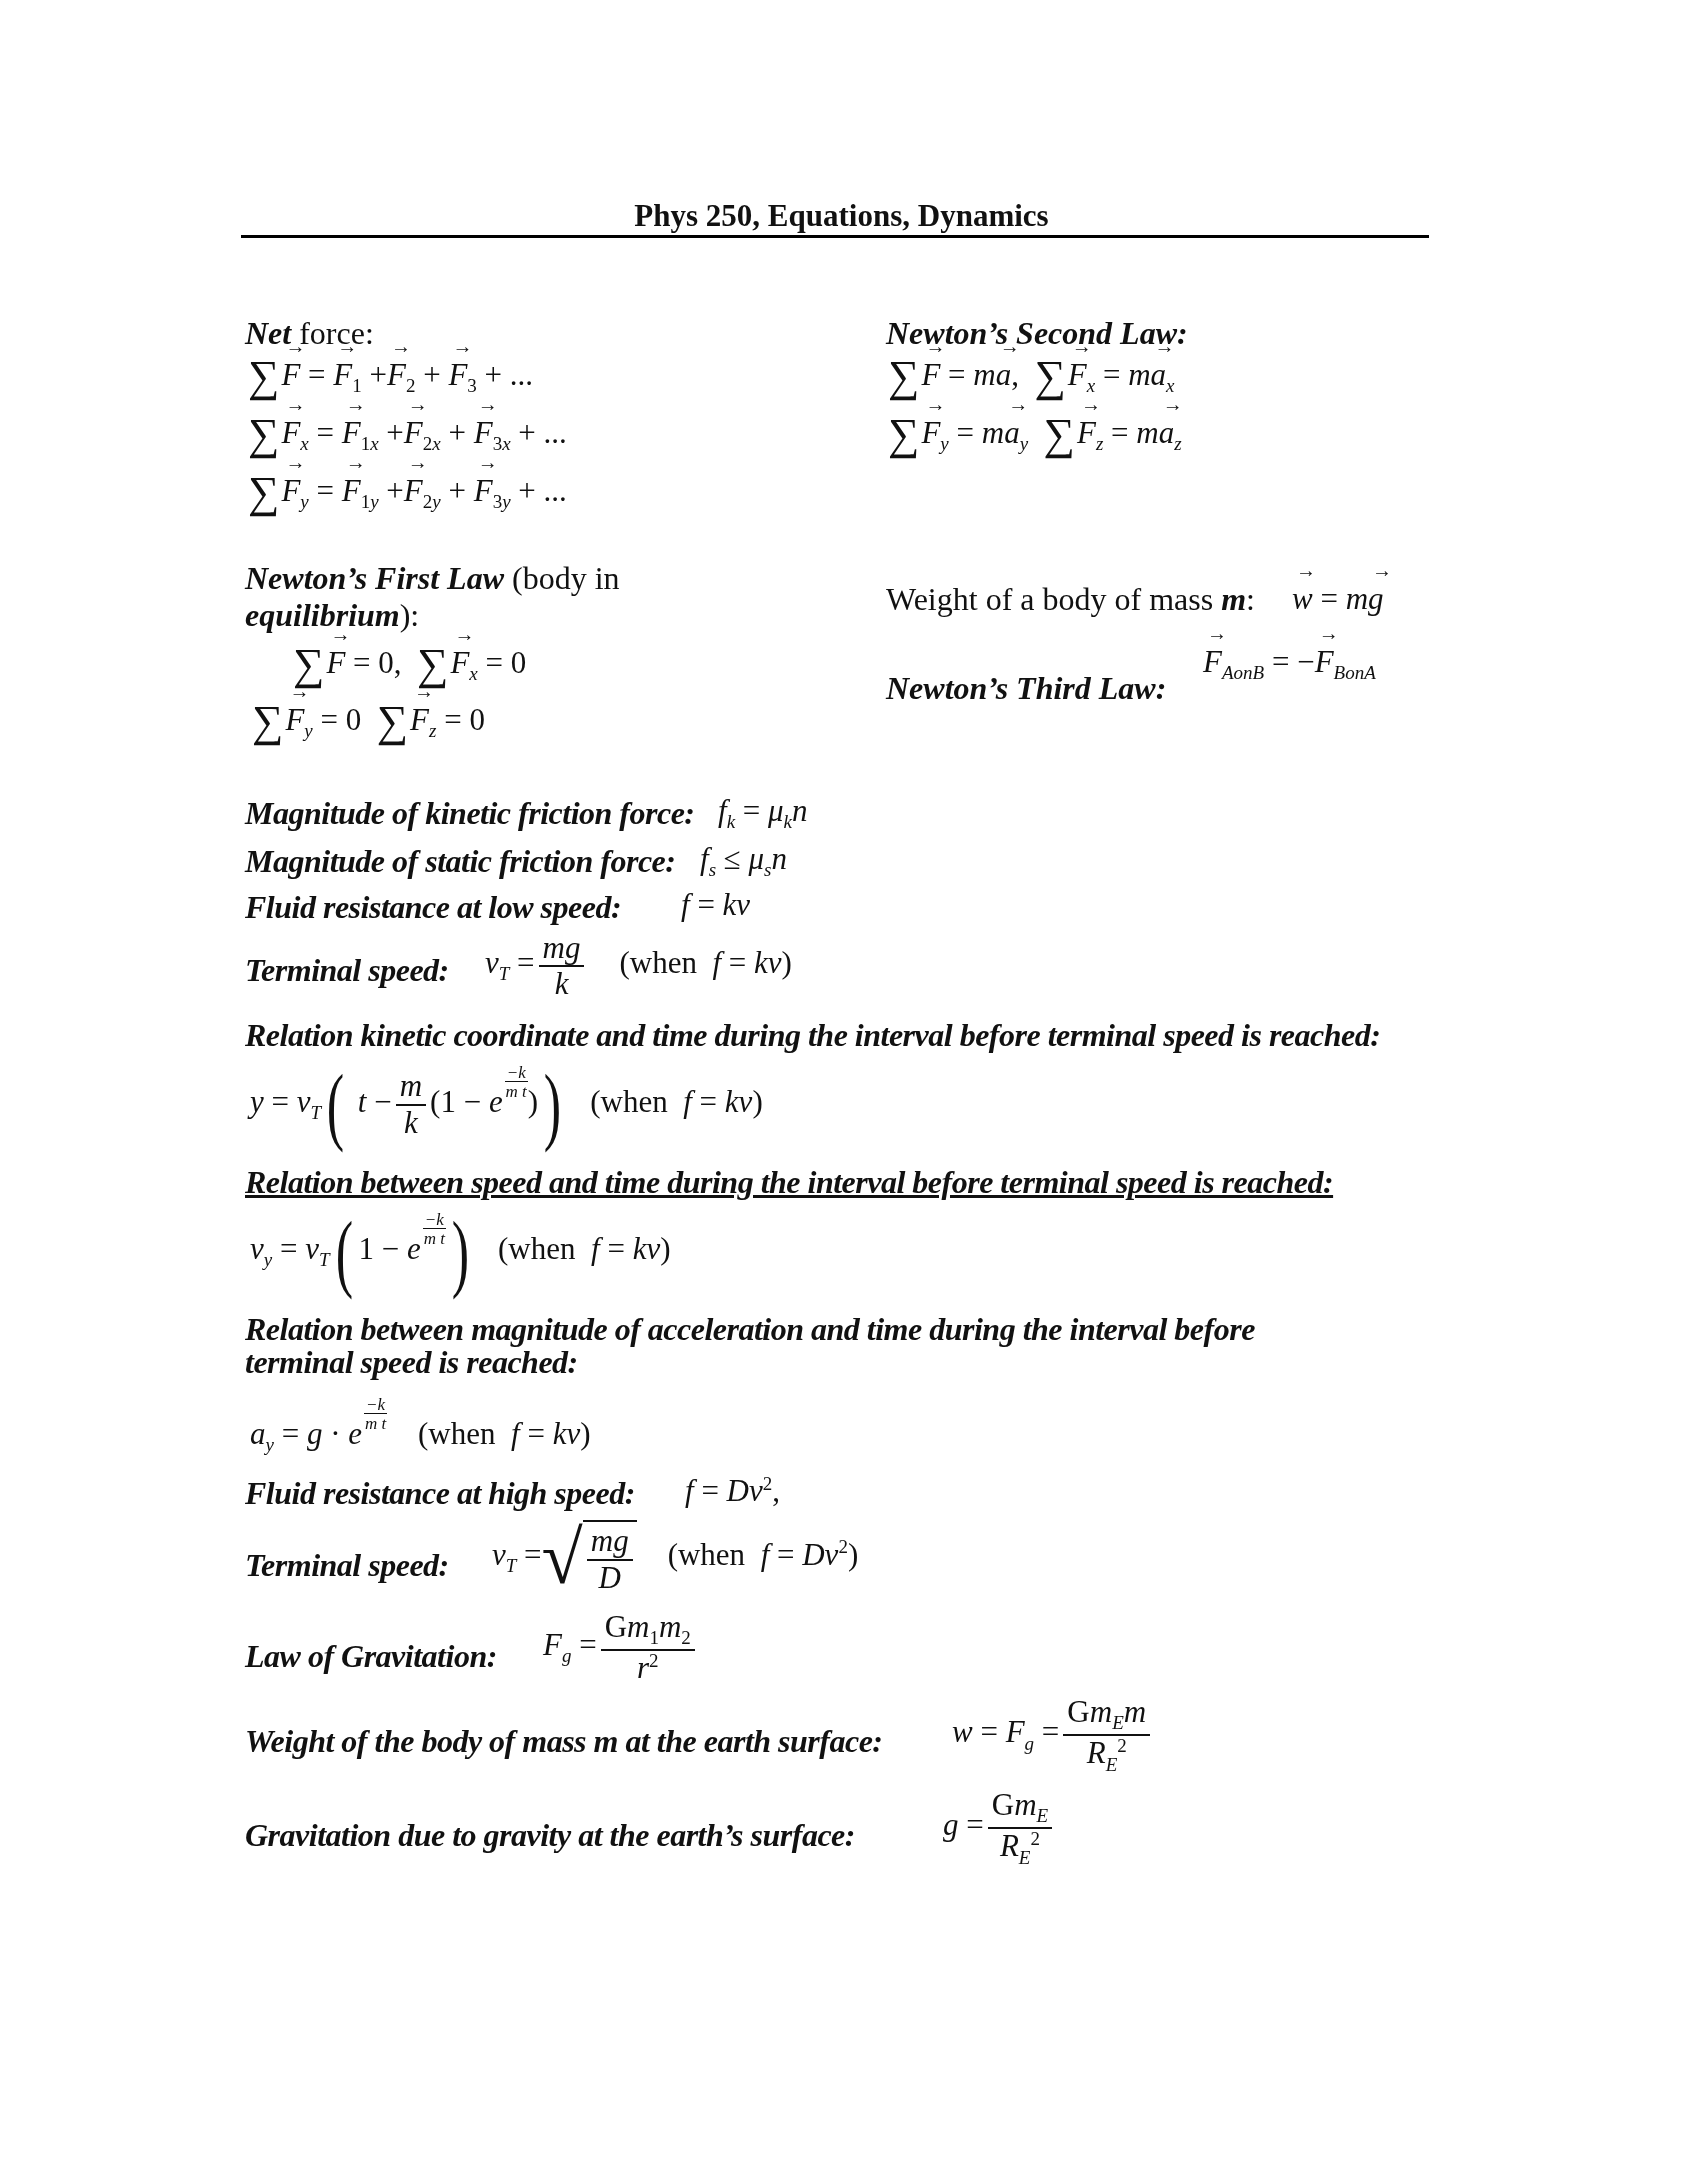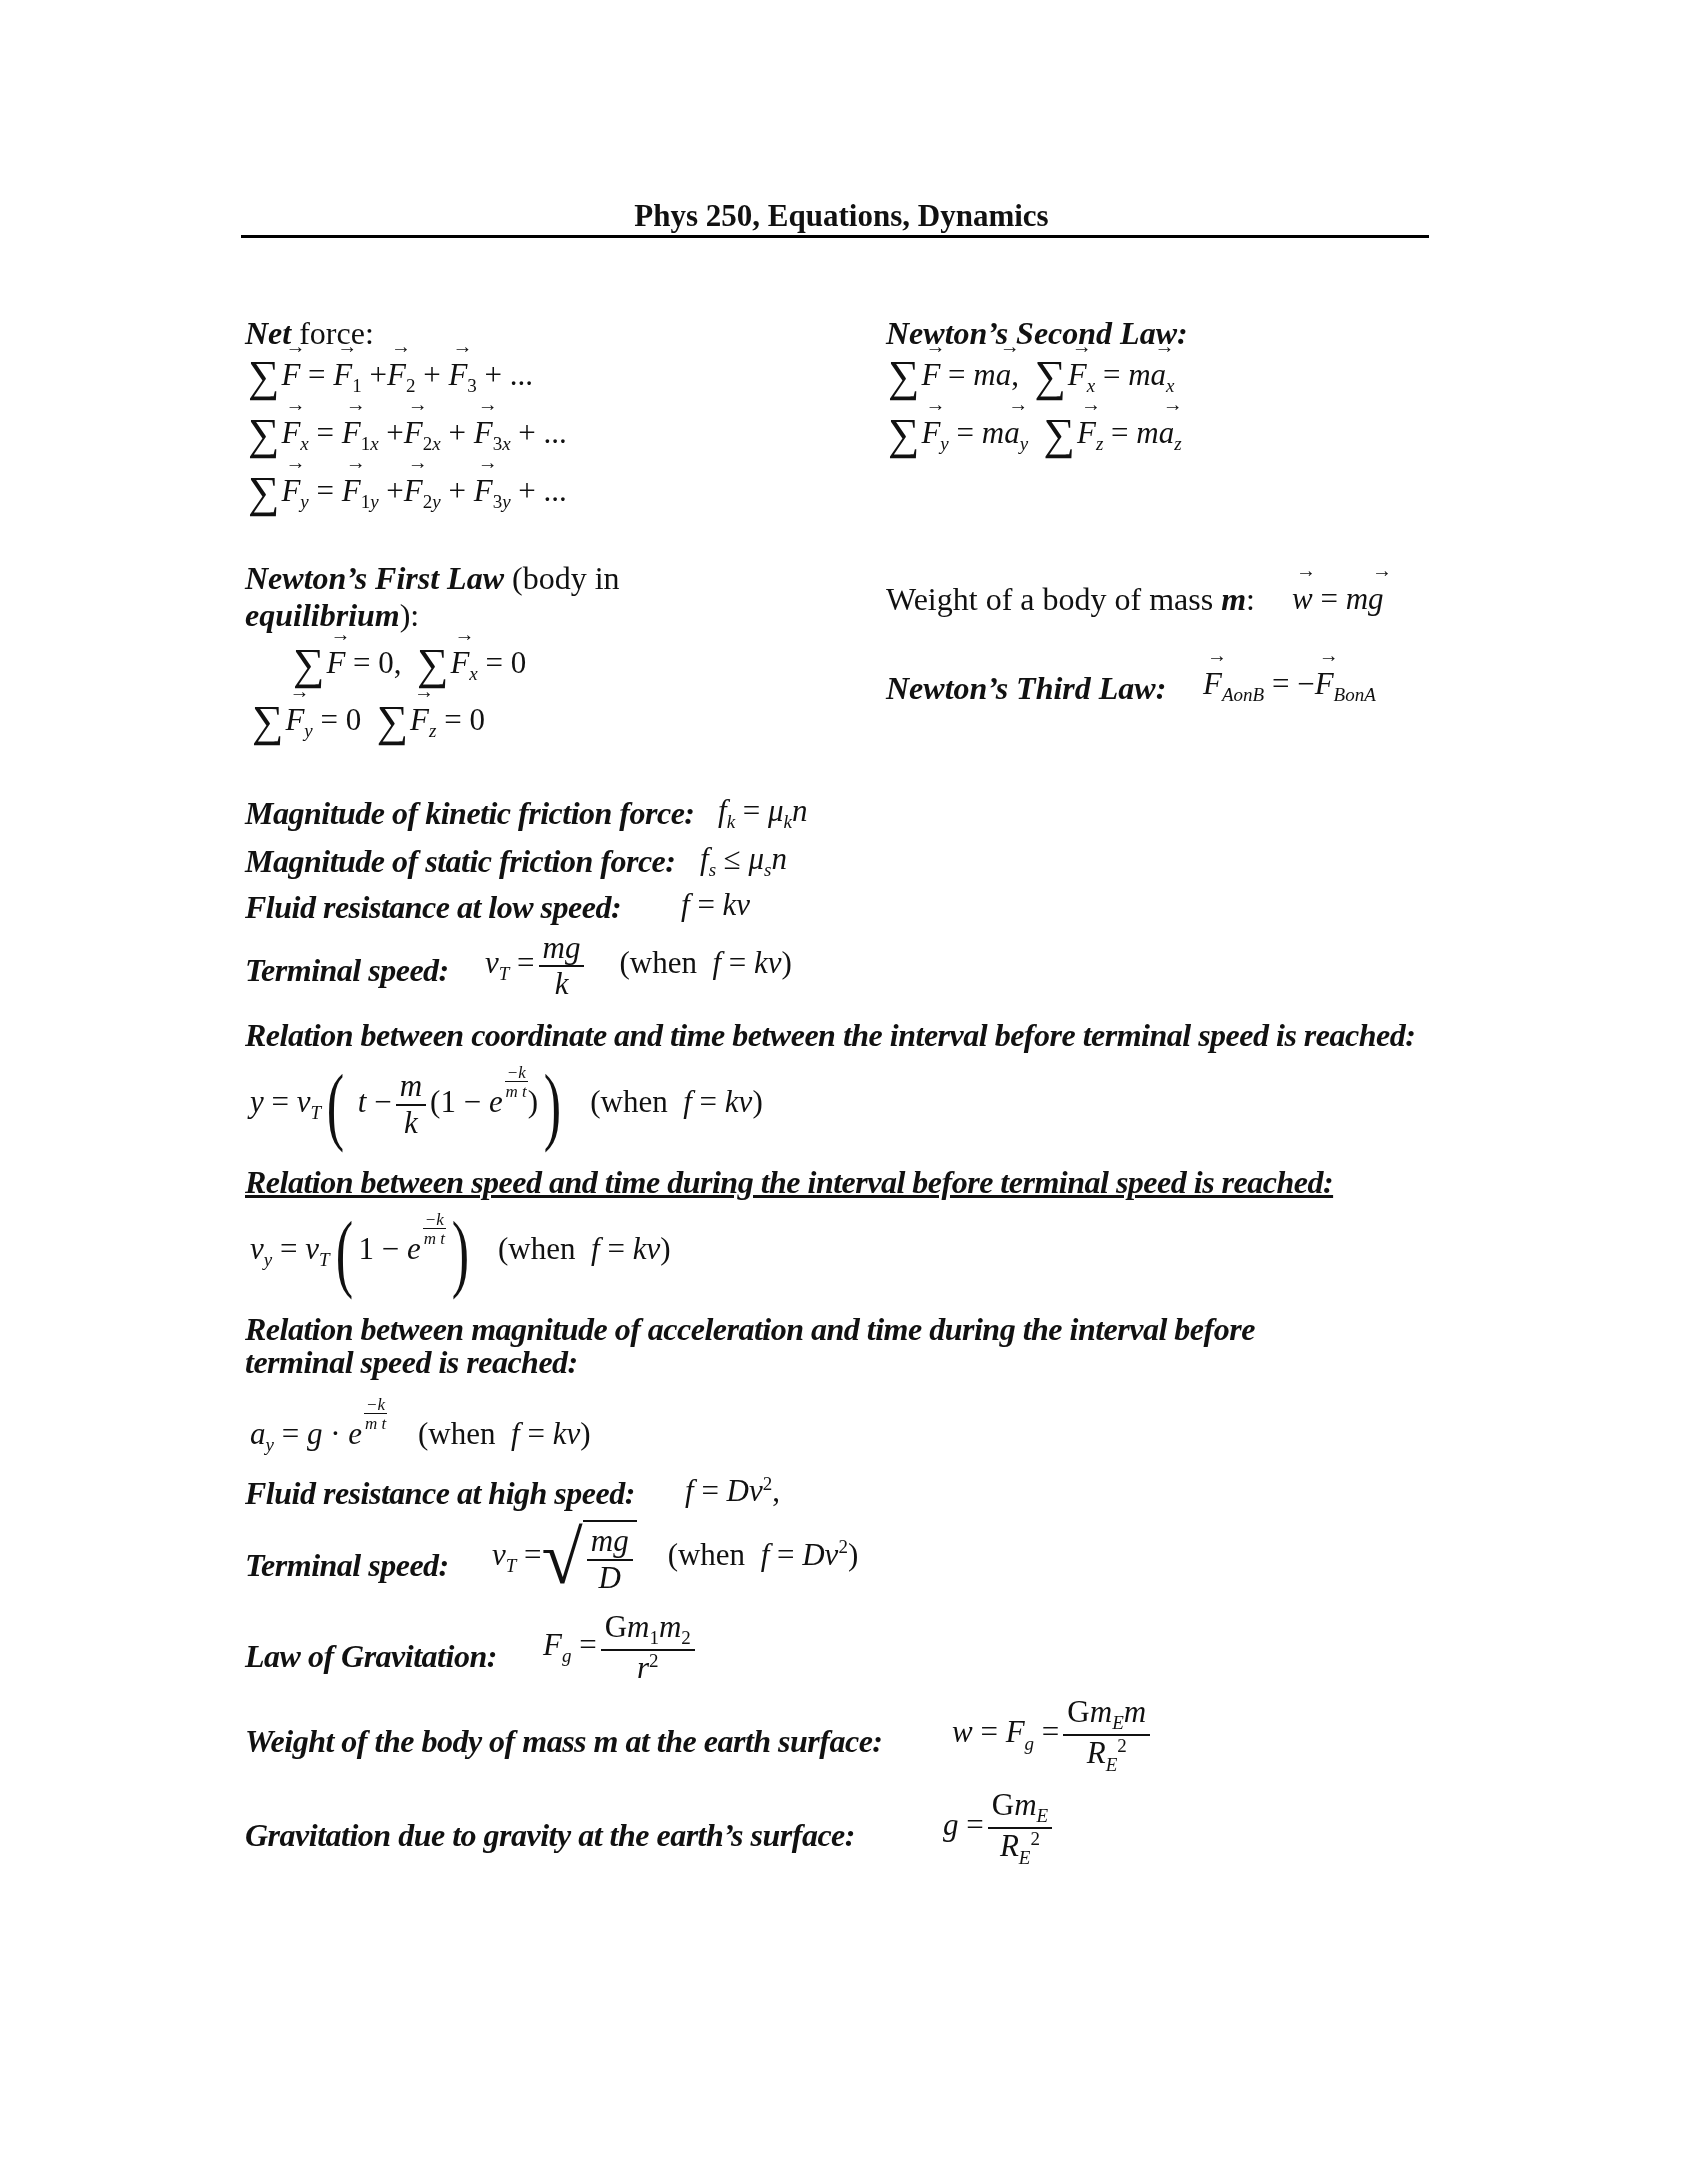--- a/index.html
+++ b/index.html
@@ -68,21 +68,21 @@
 </div>
 
 <div class="abs lbl" style="left:886px; top:581px;">
   <span>Weight of a body of mass </span><span class="bi">m</span><span>:</span>
 </div>
 <div class="abs eq" style="left:1292px; top:581px;">
   <span class="vec">w</span> <span class="up">=</span> m<span class="vec">g</span>
 </div>
 
 <div class="abs lbl bi" style="left:886px; top:670px;">Newton’s Third Law:</div>
-<div class="abs eq" style="left:1203px; top:666px;">
+<div class="abs eq" style="left:1203px; top:644px;">
   <span class="vec">F</span><sub>AonB</sub> <span class="up">= −</span><span class="vec">F</span><sub>BonA</sub>
 </div>
 
 <div class="abs lbl bin" style="left:245px; top:795px;">Magnitude of kinetic friction force:</div>
 <div class="abs eq" style="left:718px; top:793px;">f<sub>k</sub> <span class="up">=</span> μ<sub>k</sub>n</div>
 
 <div class="abs lbl bin" style="left:245px; top:843px;">Magnitude of static friction force:</div>
 <div class="abs eq" style="left:700px; top:841px;">f<sub>s</sub> <span class="up">≤</span> μ<sub>s</sub>n</div>
 
 <div class="abs lbl bin" style="left:245px; top:889px;">Fluid resistance at low speed:</div>
@@ -90,21 +90,21 @@
 
 <div class="abs lbl bin" style="left:245px; top:952px;">Terminal speed:</div>
 <div class="abs eq" style="left:485px; top:931px;">
   v<sub>T</sub> <span class="up">=</span><span class="frac">
       <span class="num">mg</span>
       <span class="den">k</span>
     </span>
   &nbsp;&nbsp;&nbsp;<span class="up">(when</span>&nbsp; f <span class="up">=</span> kv<span class="up">)</span>
 </div>
 
-<div class="abs lbl bin" style="left:245px; top:1017px;">Relation between coordinate and time between the interval before terminal speed is reached:</div>
+<div class="abs lbl bin" style="left:245px; top:1017px;">Relation kinetic coordinate and time during the interval before terminal speed is reached:</div>
 <div class="abs eq" style="left:250px; top:1061px;">
   y <span class="up">=</span> v<sub>T</sub><span class="bigp">(</span> t <span class="up">−</span><span class="frac">
       <span class="num">m</span>
       <span class="den">k</span>
     </span><span class="up">(1 −</span> e<span class="expo">
       <span class="n2">−k</span>
       <span>m&nbsp;t</span>
     </span><span class="up">)</span><span class="bigp">)</span>
   &nbsp;&nbsp;<span class="up">(when</span>&nbsp; f <span class="up">=</span> kv<span class="up">)</span>
 </div>

